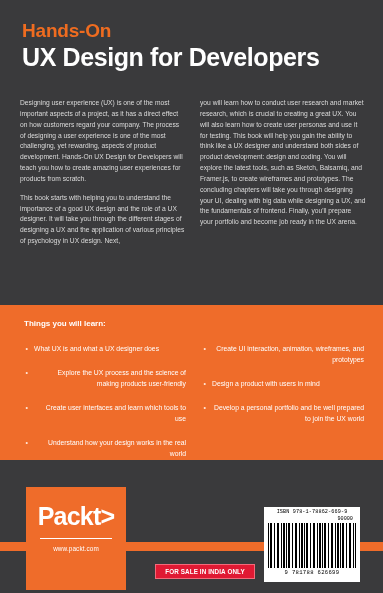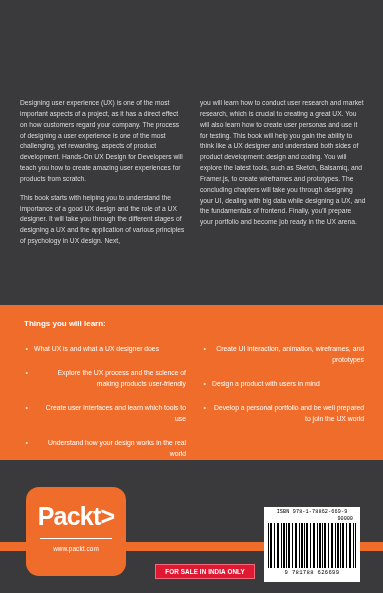--- a/index.html
+++ b/index.html
@@ -124,24 +124,23 @@
     height: 9px;
     background: #ef6c2a;
   }
 
   
   .packt-block {
     position: absolute;
     left: 26px;
     top: 487px;
     width: 100px;
-    height: 89px;
+    height: 103px;
     background: #ef6c2a;
     z-index: 3;
-    border-radius: 13px;
   }
   .packt-logo {
     position: absolute;
     left: 0;
     top: 17px;
     width: 100px;
     text-align: center;
     font-size: 25px;
     font-weight: bold;
     color: #ffffff;
@@ -238,20 +237,24 @@
     text-align: center;
     letter-spacing: 0.3px;
     margin-top: 1px;
   }
 </style>
 </head>
 <body>
 
 <div id="cover">
 
+  <div class="title-area">
+    <div class="title-kicker">Hands-On</div>
+    <div class="title-main">UX Design for Developers</div>
+  </div>
 
   <div class="blurb">
     <div class="blurb-col">
       <p>Designing user experience (UX) is one of the most important aspects of a project, as it has a direct effect on how customers regard your company. The process of designing a user experience is one of the most challenging, yet rewarding, aspects of product development. Hands-On UX Design for Developers will teach you how to create amazing user experiences for products from scratch.</p>
       <p>This book starts with helping you to understand the importance of a good UX design and the role of a UX designer. It will take you through the different stages of designing a UX and the application of various principles of psychology in UX design. Next,</p>
     </div>
     <div class="blurb-col">
       <p>you will learn how to conduct user research and market research, which is crucial to creating a great UX. You will also learn how to create user personas and use it for testing. This book will help you gain the ability to think like a UX designer and understand both sides of product development: design and coding. You will explore the latest tools, such as Sketch, Balsamiq, and Framer.js, to create wireframes and prototypes. The concluding chapters will take you through designing your UI, dealing with big data while designing a UX, and the fundamentals of frontend. Finally, you'll prepare your portfolio and become job ready in the UX arena.</p>
     </div>
   </div>

